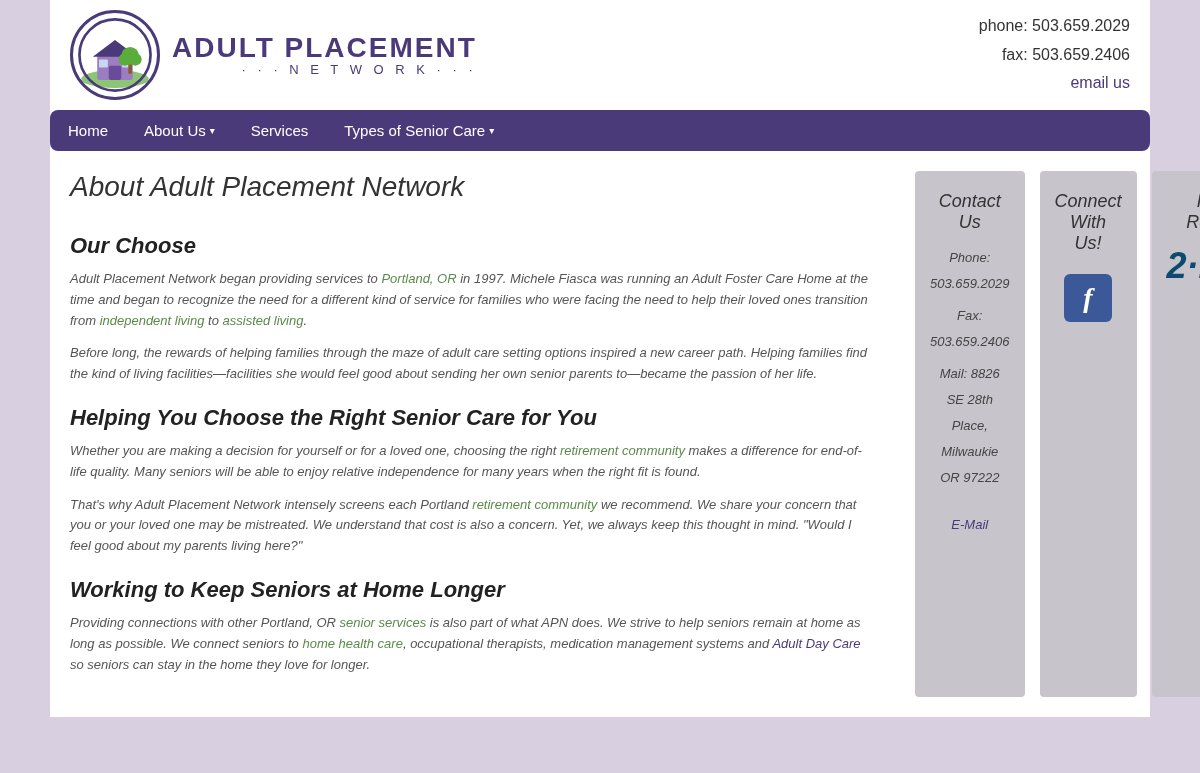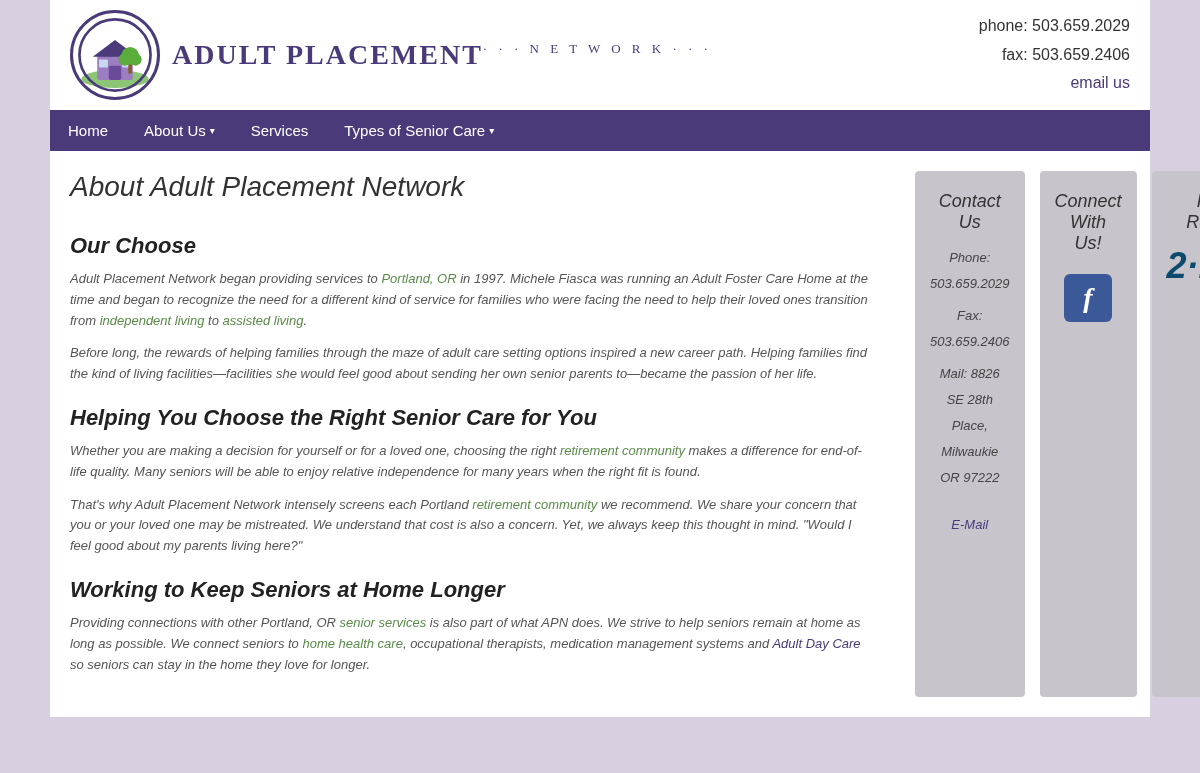--- a/index.html
+++ b/index.html
@@ -28,21 +28,21 @@
       height: 90px;
       border-radius: 50%;
       border: 3px solid #4a3a7a;
       display: flex;
       align-items: center;
       justify-content: center;
       overflow: hidden;
       margin-right: 12px;
     }
     .logo-svg { width: 80px; height: 80px; }
-    .logo-text { display: flex; flex-direction: row; font-family: Liberation Serif, serif; }
+    .logo-text { display: flex; flex-direction: column; }
     .logo-title {
       font-size: 28px;
       font-weight: bold;
       color: #4a3a7a;
       letter-spacing: 2px;
       line-height: 1;
     }
     .logo-network {
       font-size: 13px;
       color: #4a3a7a;
@@ -59,20 +59,21 @@
       color: #4a3a7a;
       text-decoration: none;
     }
 
     
     .nav-bar {
       background: #4a3a7a;
       display: flex;
       align-items: stretch;
       padding: 0;
+      border-radius: 8px;
     }
     .nav-item {
       color: #fff;
       padding: 12px 18px;
       font-size: 15px;
       cursor: pointer;
       display: flex;
       align-items: center;
       gap: 4px;
       white-space: nowrap;

